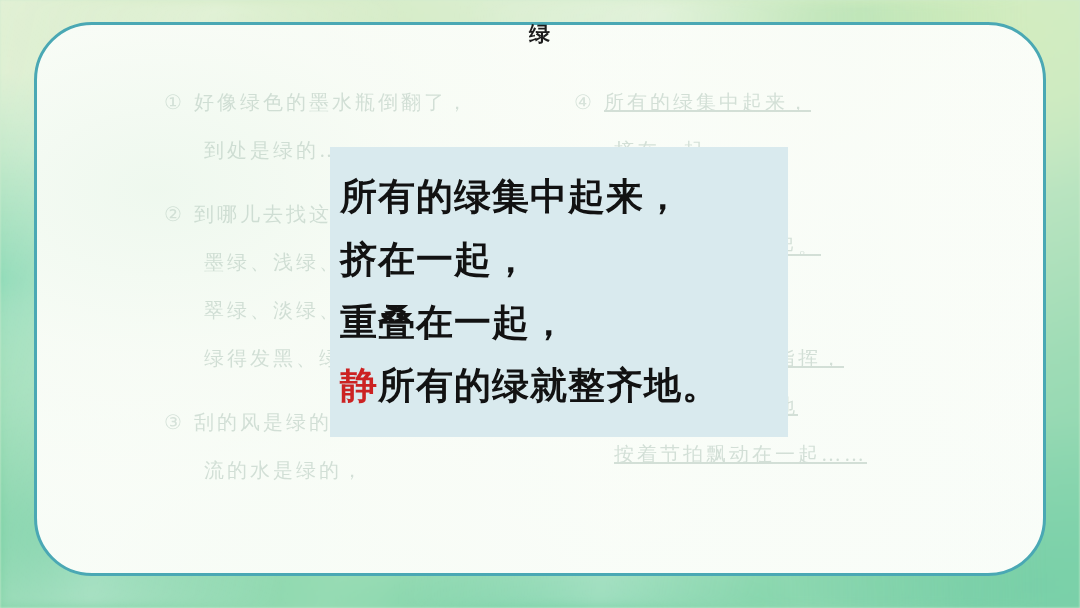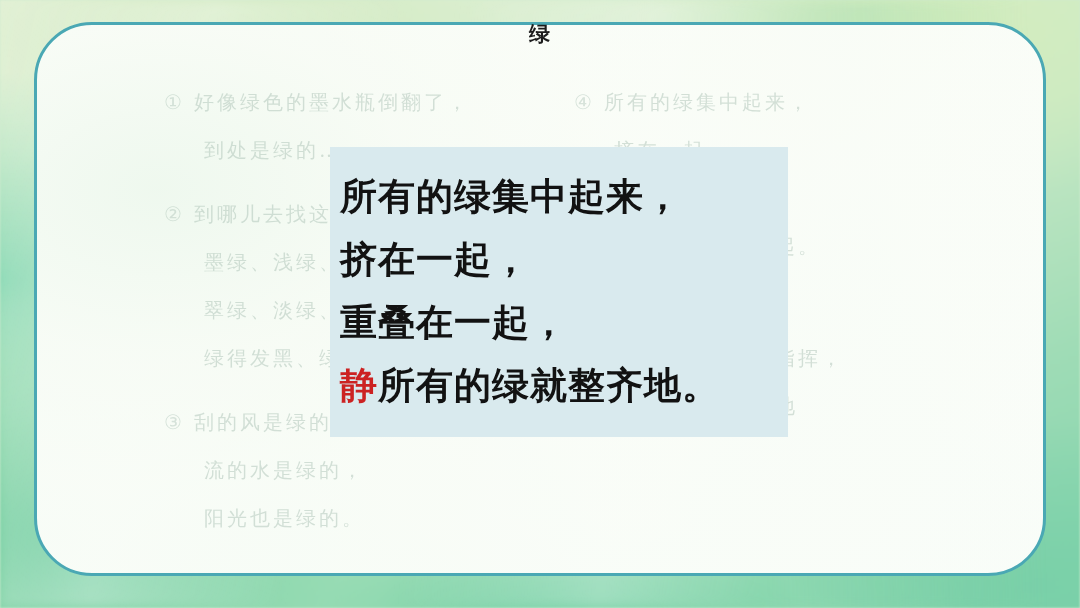--- a/index.html
+++ b/index.html
@@ -91,21 +91,21 @@
     position: absolute;
     top: 56px;
     color: #9fb8ab;
     opacity: 0.42;
     font-size: 20px;
     line-height: 48px;
     letter-spacing: 3px;
     font-family: "Liberation Serif", "DejaVu Serif", serif;
   }
   .poem-col.left  { left: 130px;  width: 430px; }
-  .poem-col.right { left: 540px;  width: 460px; }
+  .poem-col.right { left: 540px;  width: 460px; text-decoration: underline; }
 
   .stanza { margin-bottom: 16px; }
   .stanza .ln { white-space: nowrap; }
   .stanza .ln.indent { padding-left: 40px; }
   .marker {
     display: inline-block;
     width: 30px;
     color: #a9c0b4;
   }
 
@@ -154,34 +154,34 @@
         </div>
         <div class="stanza">
           <div class="ln"><span class="marker">②</span><span>到哪儿去找这么多的绿：</span></div>
           <div class="ln indent"><span>墨绿、浅绿、嫩绿、</span></div>
           <div class="ln indent"><span>翠绿、淡绿、粉绿……</span></div>
           <div class="ln indent"><span>绿得发黑、绿得出奇；</span></div>
         </div>
         <div class="stanza">
           <div class="ln"><span class="marker">③</span><span>刮的风是绿的，</span></div>
           <div class="ln indent"><span>流的水是绿的，</span></div>
-          <div class="ln indent"><span>阳光也是绿的。</span></div>
         </div>
       </div>
     <div class="poem-col right">
         <div class="stanza">
           <div class="ln"><span class="marker">④</span><span>所有的绿集中起来，</span></div>
           <div class="ln indent"><span>挤在一起，</span></div>
           <div class="ln indent"><span>重叠在一起，</span></div>
           <div class="ln indent"><span>静静地交叉在一起。</span></div>
         </div>
         <div class="stanza">
           <div class="ln"><span class="marker">⑤</span><span>突然一阵风，</span></div>
           <div class="ln indent"><span>好像舞蹈教练在指挥，</span></div>
           <div class="ln indent"><span>所有的绿就整齐地</span></div>
+          <div class="ln indent"><span>按着节拍飘动在一起……</span></div>
         </div>
       </div>
   </div>
 
   <div class="quote-box" style="background: rgb(217, 234, 238);">
       <div class="quote-line"><span>所有的绿集中起来，</span></div>
       <div class="quote-line"><span>挤在一起，</span></div>
       <div class="quote-line"><span>重叠在一起，</span></div>
       <div class="quote-line"><span class="hl" style="color: rgb(204, 34, 34);">静</span><span>所有的绿就整齐地。</span></div>
     </div>

